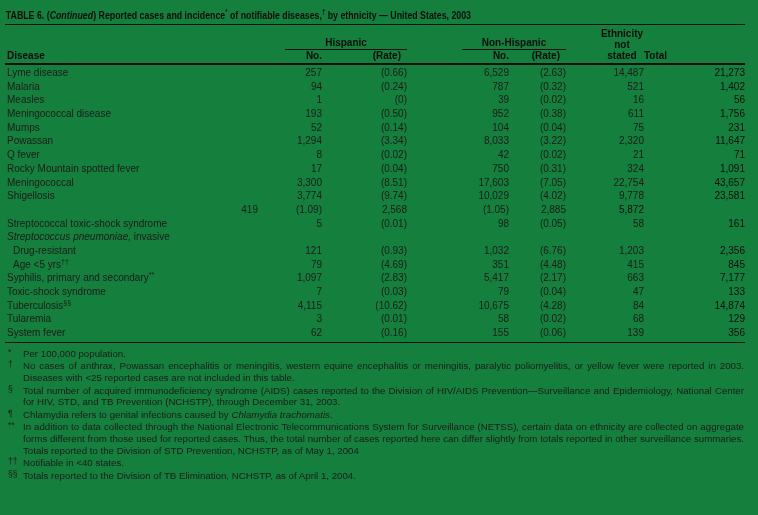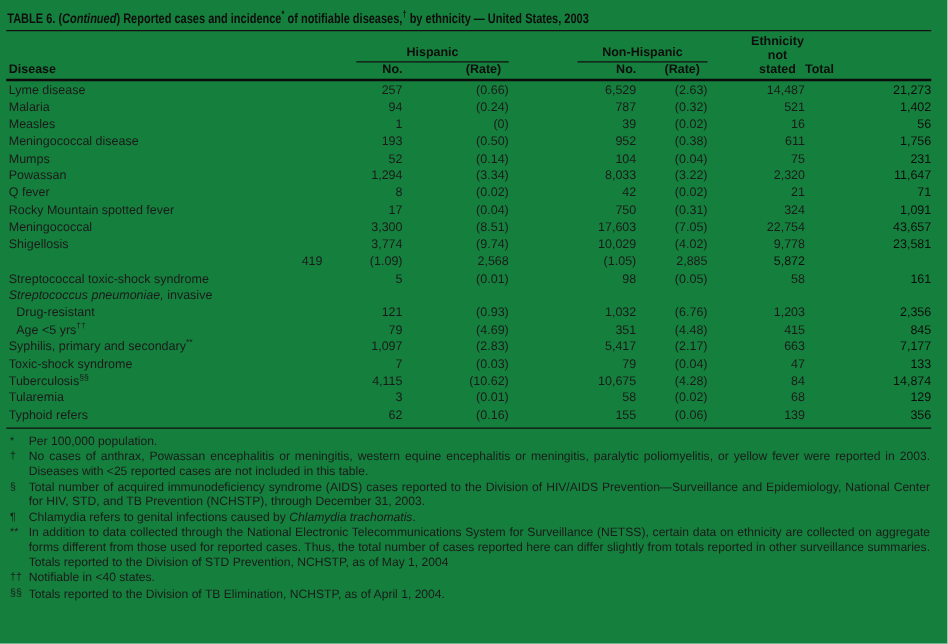--- a/index.html
+++ b/index.html
@@ -288,21 +288,21 @@
     <span class="c-disease"><span class="dn-italic"></span><span class="dn-text">Tularemia</span><sup class="dn-sup"></sup></span>
     <span class="c-num">3</span>
     <span class="c-num">(0.01)</span>
     <span class="c-num">58</span>
     <span class="c-num">(0.02)</span>
     <span class="c-num">68</span>
     <span class="c-num c-total">129</span>
   </div>
 
   <div class="trow grid">
-    <span class="c-disease"><span class="dn-italic"></span><span class="dn-text">Typhoid refers</span><sup class="dn-sup"></sup></span>
+    <span class="c-disease"><span class="dn-italic"></span><span class="dn-text">System fever</span><sup class="dn-sup"></sup></span>
     <span class="c-num">62</span>
     <span class="c-num">(0.16)</span>
     <span class="c-num">155</span>
     <span class="c-num">(0.06)</span>
     <span class="c-num">139</span>
     <span class="c-num c-total">356</span>
   </div>
 </div>
   <div class="rule-bottom"></div>
 

